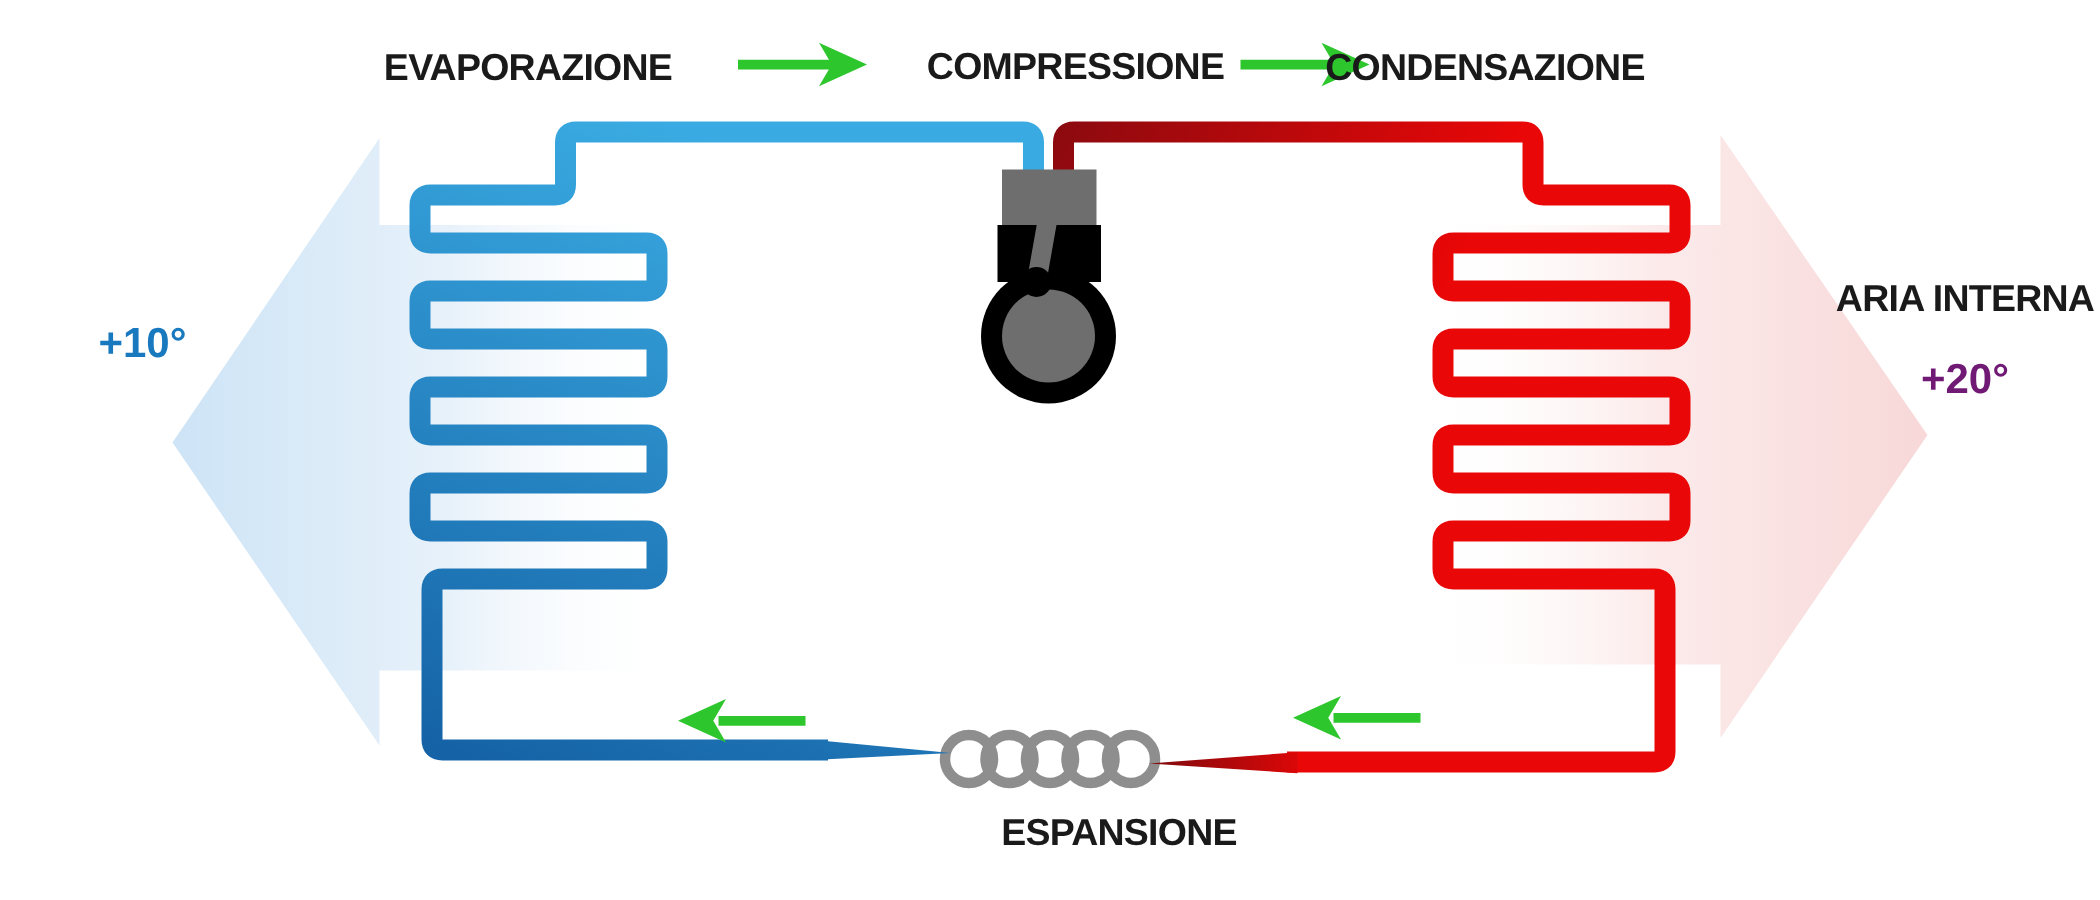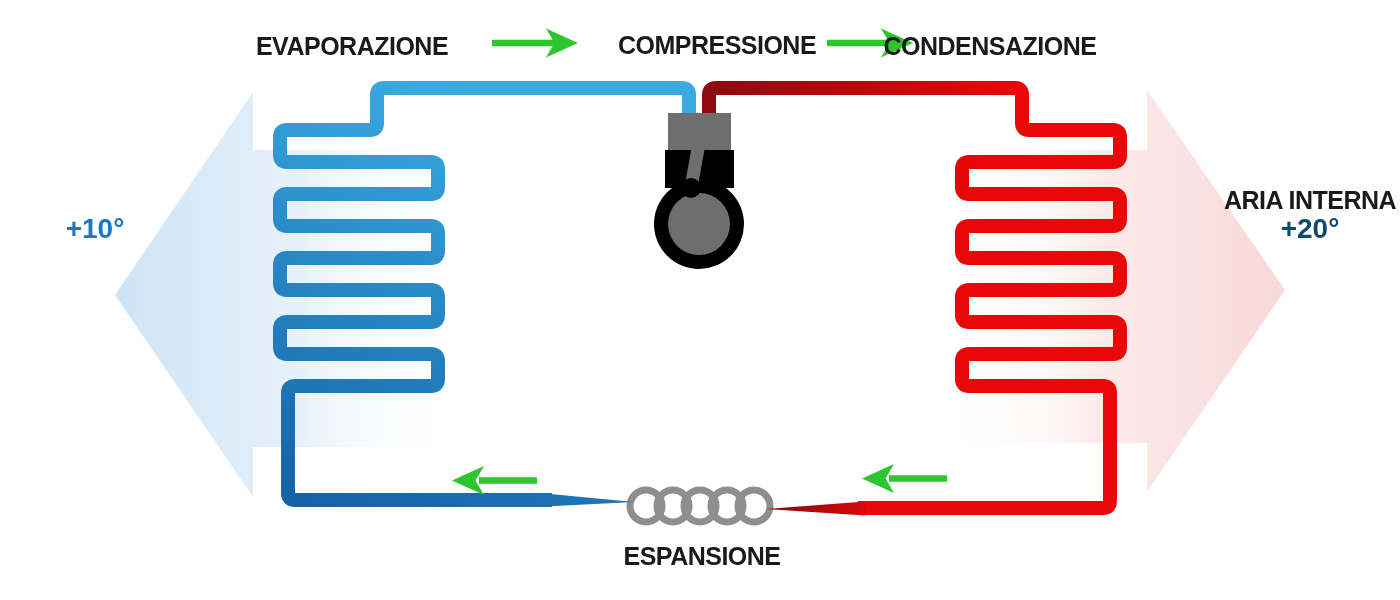--- a/index.html
+++ b/index.html
@@ -3,21 +3,21 @@
 <meta charset="utf-8">
 <style>
   html,body{margin:0;padding:0;background:#fff;}
   #stage{position:relative;width:1400px;height:600px;background:#ffffff;overflow:hidden;
          font-family:"Liberation Sans",sans-serif;}
   #stage svg{position:absolute;left:0;top:0;}
   .lbl{position:absolute;transform:translate(-50%,-50%);font-weight:700;color:#1a1a1a;
        font-size:25px;letter-spacing:-0.5px;white-space:nowrap;}
   .temp{font-size:28px;letter-spacing:0;}
   .temp-blue{color:#1879bf;}
-  .temp-red{color:#0c4a6e;}
+  .temp-red{color:#701a75;margin-top:24px;}
 </style>
 </head>
 <body>
 
 <div id="stage">
 
   <svg width="1400" height="600" viewBox="0 0 1400 600">
     <defs>
       <linearGradient id="gradBgBlue" gradientUnits="userSpaceOnUse" x1="115" y1="295" x2="450" y2="295">
         <stop offset="0" stop-color="#cde4f6"></stop>
@@ -99,20 +99,20 @@
       <g>
         <line x1="889" y1="478.5" x2="947" y2="478.5"></line>
         <path stroke="none" d="M862,478.5 L894,464 L885.5,478.5 L894,493 Z"></path>
       </g>
     </g>
   </svg>
 
   <div class="lbl" style="left:352px;top:46px;">EVAPORAZIONE</div>
   <div class="lbl" style="left:717px;top:45px;">COMPRESSIONE</div>
   <div class="lbl" style="left:990px;top:46px;">CONDENSAZIONE</div>
-  <div class="lbl" style="left:702px;top:556px;">ESPANSIONE</div>
+  <div class="lbl" style="left:746px;top:556px;">ESPANSIONE</div>
 
   <div class="lbl temp temp-blue" style="left:95px;top:229px;">+10°</div>
 
   <div class="lbl" style="left:1310px;top:200px;">ARIA INTERNA</div>
   <div class="lbl temp temp-red" style="left:1310px;top:229px;">+20°</div>
 
 </div>
 
 </body></html>

